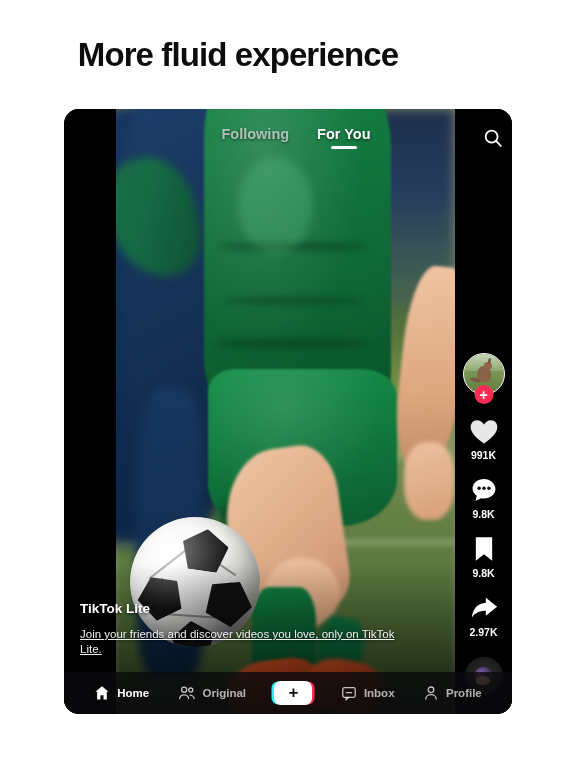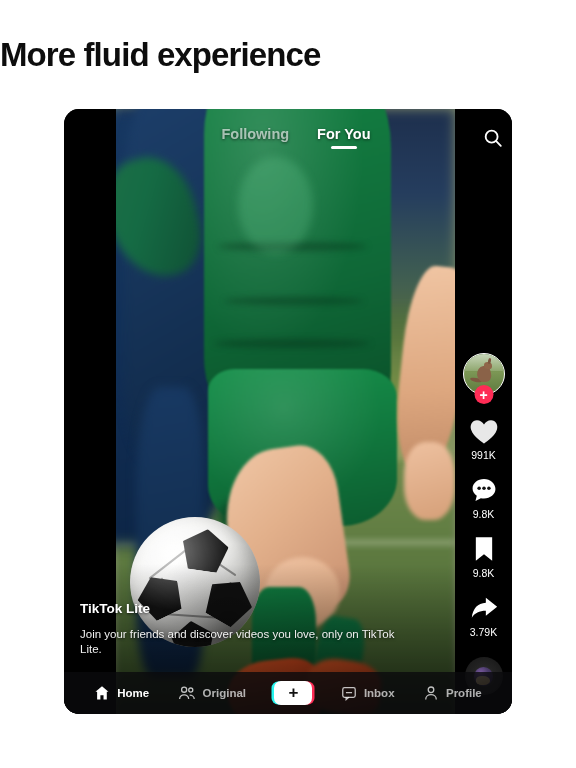--- a/index.html
+++ b/index.html
@@ -12,21 +12,21 @@
     overflow: hidden;
     position: relative;
   }
 
   
   #page-title {
     position: absolute;
     top: 36px;
     left: 0;
     width: 476px;
-    text-align: left;
+    text-align: center;
     font-size: 33px;
     font-weight: bold;
     letter-spacing: -0.9px;
     color: #0d0d0d;
   }
 
   
   #phone-card {
     position: absolute;
     left: 64px;
@@ -315,21 +315,21 @@
   }
   .rail-item {
     display: flex;
     flex-direction: column;
     align-items: center;
     margin-bottom: 15px;
     cursor: pointer;
   }
   .rail-count {
     font-size: 10.5px;
-    font-weight: normal;
+    font-weight: bold;
     color: #ffffff;
     margin-top: 4px;
     text-shadow: 0 1px 2px rgba(0,0,0,.6);
   }
 
   
   #avatar-wrap {
     position: relative;
     width: 42px; height: 42px;
     margin-bottom: 22px;
@@ -430,20 +430,21 @@
     font-size: 13.5px;
     font-weight: bold;
     color: #ffffff;
     margin-bottom: 11px;
   }
   #caption-text {
     font-size: 11.5px;
     color: #f0f0f0;
     margin-bottom: 7px;
     line-height: 1.3;
+    text-decoration: underline;
   }
   #caption-music {
     display: flex;
     align-items: center;
     gap: 7px;
     font-size: 11.5px;
     color: #f2f2f2;
   }
 
   
@@ -600,21 +601,21 @@
       <svg width="26" height="28" viewBox="0 0 20 24">
         <path d="M3 2h14v20l-7-5.6L3 22V2z" fill="#ffffff"></path>
       </svg>
       <div class="rail-count">9.8K</div>
     </div>
 
     <div class="rail-item">
       <svg width="30" height="28" viewBox="0 0 26 22">
         <path d="M14.6 2.2v4.3C7.6 6.9 3.4 11.3 2.4 19.4c2.7-4.1 6.4-6 12.2-6v4.4L24.4 10 14.6 2.2z" fill="#ffffff"></path>
       </svg>
-      <div class="rail-count">3.79K</div>
+      <div class="rail-count">2.97K</div>
     </div>
 
     <div id="music-disc">
       <div id="disc-art"></div>
     </div>
   </div>
 
   <div id="caption-block">
     <div id="caption-author">TikTok Lite</div>
     <div id="caption-text">Join your friends and discover videos you love, only on TikTok Lite.</div>

